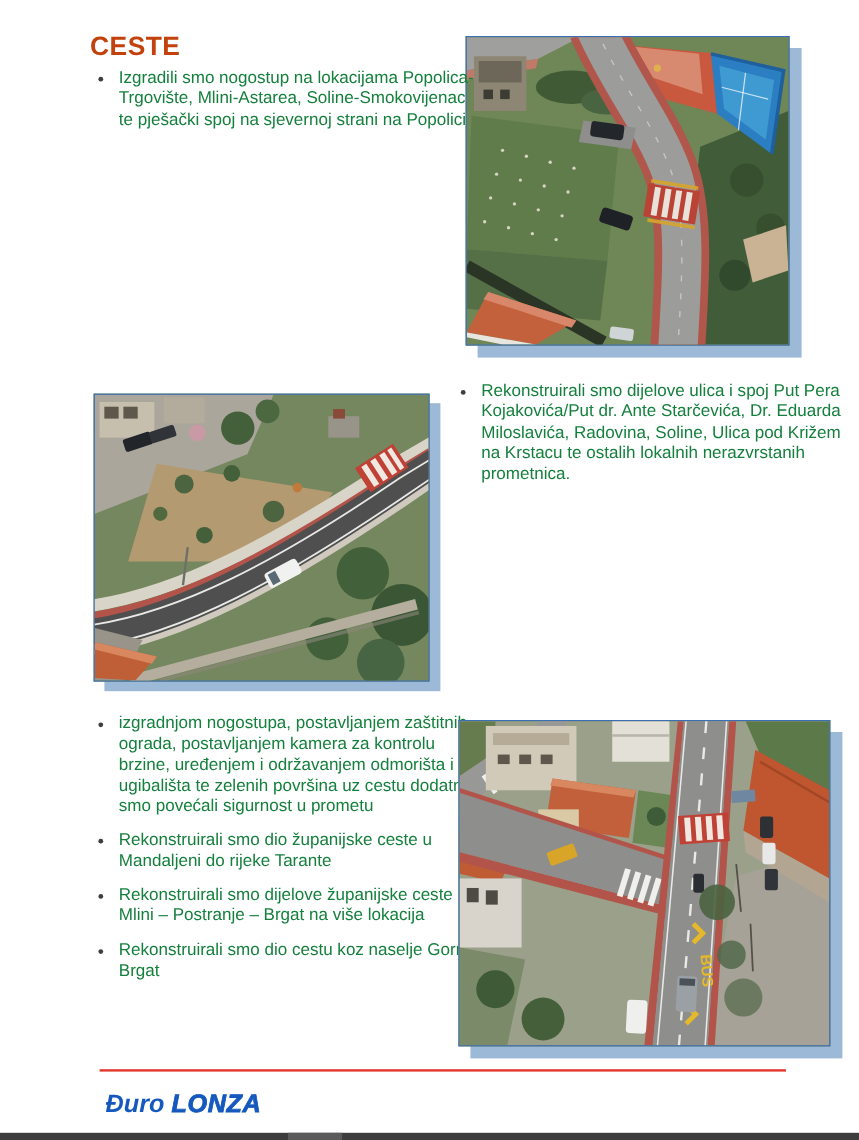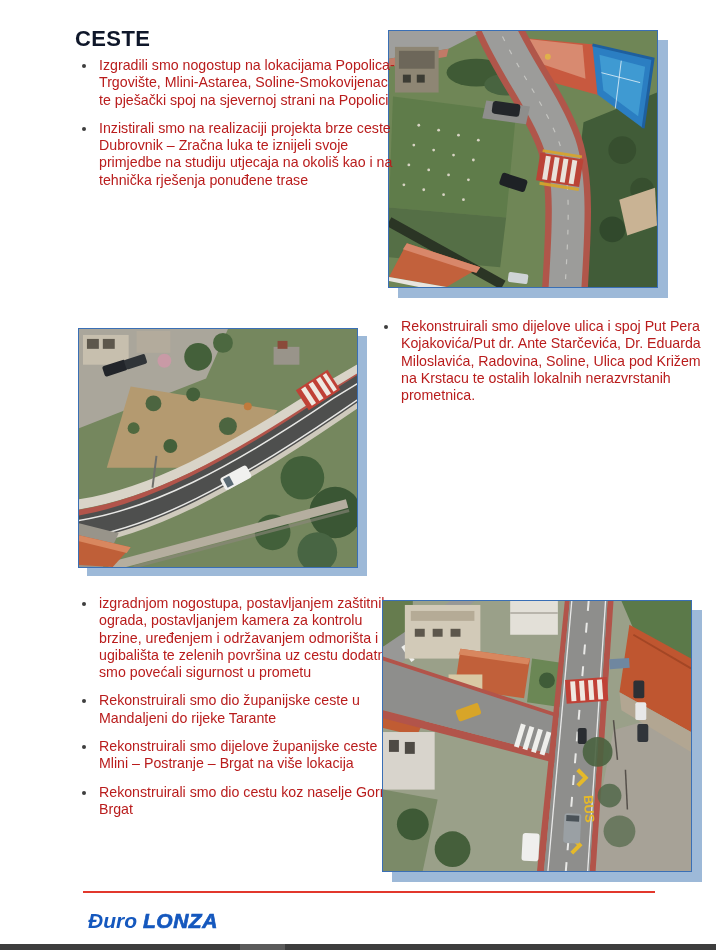--- a/index.html
+++ b/index.html
@@ -2,29 +2,29 @@
 <html><head>
 <meta charset="utf-8">
 <style>
   html,body { margin:0; padding:0; background:#ffffff; }
   .page {
     position:relative; width:716px; height:950px; background:#ffffff;
     font-family:"Liberation Sans", sans-serif; overflow:hidden;
   }
   .title {
     position:absolute; left:75px; top:26px; margin:0;
-    font-size:22px; font-weight:bold; letter-spacing:0.4px; color:#0f172a;
+    font-size:22px; font-weight:bold; letter-spacing:0.4px; color:#c2410c;
   }
   .list { position:absolute; margin:0; padding:0; list-style:none; }
   .list li { display:grid; grid-template-columns:21px 1fr; margin:0 0 11px 0; }
   .list .dot {
     width:4px; height:4px; border-radius:50%; background:#3e3e3e;
     margin-top:7px; margin-left:4px;
   }
-  .list .txt { font-size:14.2px; line-height:17.3px; color:#b91c1c; }
+  .list .txt { font-size:14.2px; line-height:17.3px; color:#15803d; }
   .list-top-left   { left:78px;  top:57px;  width:317px; }
   .list-right      { left:380px; top:318px; width:332px; }
   .list-bottom-left{ left:78px;  top:595px; width:320px; }
 
   .photo {
     position:absolute; margin:0; box-sizing:border-box;
     border:1px solid #3a6fb5; background:#7c8d64;
   }
   .photo svg { display:block; }
   .photo1 { left:388px; top:30px;  width:270px; height:258px; box-shadow:10px 10px 0 0 #9db9d8; }
@@ -117,24 +117,20 @@
       <rect x="104" y="72" width="28" height="13" rx="3" fill="#23262a" transform="rotate(8 118 78)"></rect>
       <rect x="112" y="146" width="27" height="13" rx="3" fill="#1e2125" transform="rotate(18 125 152)"></rect>
       <rect x="120" y="244" width="20" height="10" rx="2" fill="#cfd4d6" transform="rotate(8 130 249)"></rect>
     </svg>
   </figure>
 
   <ul class="list list-top-left">
     <li>
         <span class="dot"></span>
         <span class="txt">Izgradili smo nogostup na lokacijama Popolica-Trgovište, Mlini-Astarea, Soline-Smokovijenac te pješački spoj na sjevernoj strani na Popolici</span>
-      </li>
-    <li>
-        <span class="dot"></span>
-        <span class="txt">Inzistirali smo na realizaciji projekta brze ceste Dubrovnik – Zračna luka te iznijeli svoje primjedbe na studiju utjecaja na okoliš kao i na tehnička rješenja ponuđene trase</span>
       </li>
   </ul>
 
   <figure class="photo photo2">
     <svg viewBox="0 0 280 240" width="278" height="238" preserveAspectRatio="none">
       <rect width="280" height="240" fill="#75875e"></rect>
       <polygon points="0,0 150,0 128,50 0,100" fill="#aaa69b"></polygon>
       <rect x="4" y="6" width="46" height="30" fill="#c7bfae"></rect>
       <rect x="8" y="10" width="12" height="10" fill="#5d574c"></rect>
       <rect x="24" y="10" width="12" height="10" fill="#5d574c"></rect>

